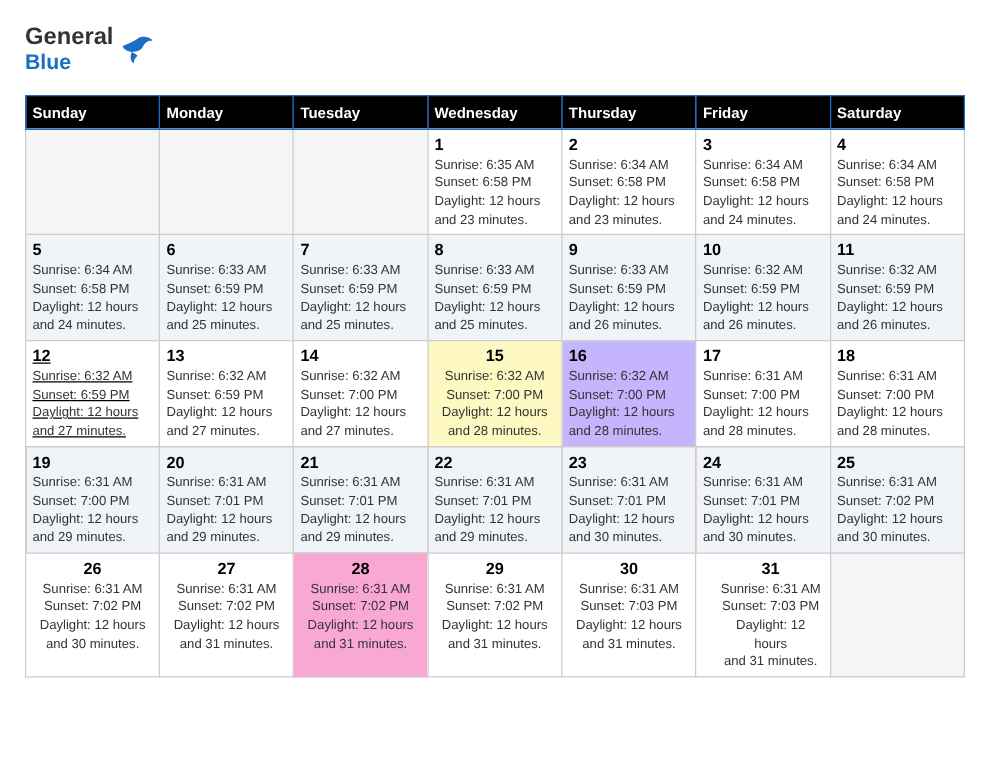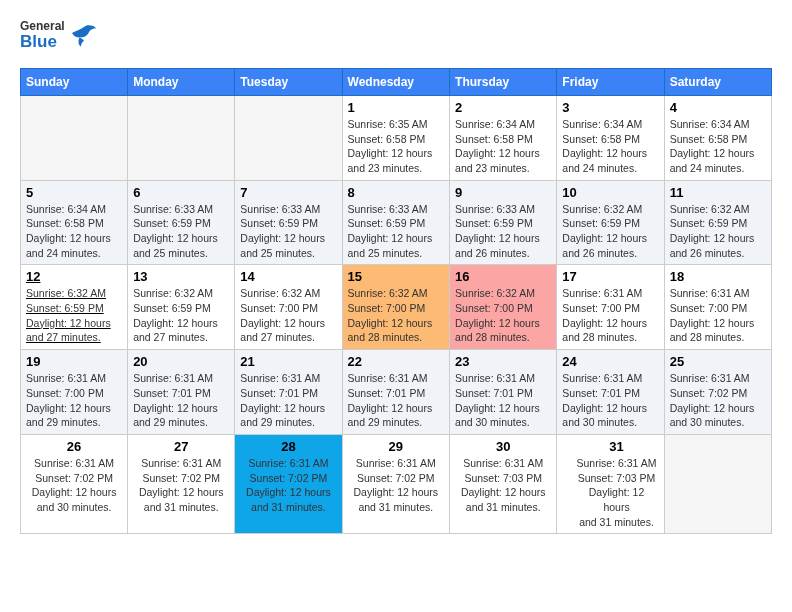--- a/index.html
+++ b/index.html
@@ -32,21 +32,21 @@
     .location {
       font-size: 15px;
       color: #333;
     }
     .calendar {
       width: 100%;
       border-collapse: collapse;
       font-size: 11px;
     }
     .calendar th {
-      background-color: #3b82f6;
+      background-color: #000000;
       color: #fff;
       text-align: left;
       padding: 6px 5px;
       font-size: 12px;
       border: 1px solid #1a6fc4;
     }
     .calendar td {
       border: 1px solid #ccc;
       vertical-align: top;
       padding: 4px 5px;
@@ -64,21 +64,21 @@
       color: #333;
       line-height: 1.4;
     }
   </style>
 </head>
 <body>
 
 <div class="header">
   <div class="logo">
     <div style="display:flex;flex-direction:column;line-height:1.1;">
-      <span style="font-size:12px;font-weight:bold;color:#333;">General</span>
+      <span style="font-size:19px;font-weight:bold;color:#333;">General</span>
       <span style="font-size:17px;font-weight:bold;color:#1a6fc4;">Blue</span>
     </div>
     <svg width="30" height="30" viewBox="0 0 40 40" fill="#1a6fc4">
       <path d="M20 8 C24 4, 34 6, 36 10 C30 10, 28 12, 26 16 C24 20, 20 22, 14 22 C10 22, 6 20, 4 16 C8 14, 14 12, 20 8 Z"></path>
       <path d="M14 22 C12 26, 12 32, 16 34 C16 30, 18 28, 20 26 C18 24, 16 23, 14 22 Z"></path>
     </svg>
   </div>
 </div>
 
 <table class="calendar">
@@ -193,28 +193,28 @@
 Daylight: 12 hours
 and 27 minutes.</div>
         </td>
         <td style="background: rgb(255, 255, 255);">
           <span class="day-num">14</span>
           <div class="day-info" style="white-space: pre-line;">Sunrise: 6:32 AM
 Sunset: 7:00 PM
 Daylight: 12 hours
 and 27 minutes.</div>
         </td>
-        <td style="background: #fdba74;">
+        <td style="background: #fef9c3; text-align: center;">
           <span class="day-num">15</span>
           <div class="day-info" style="white-space: pre-line;">Sunrise: 6:32 AM
 Sunset: 7:00 PM
 Daylight: 12 hours
 and 28 minutes.</div>
         </td>
-        <td style="background: #fca5a5;">
+        <td style="background: #c4b5fd;">
           <span class="day-num">16</span>
           <div class="day-info" style="white-space: pre-line;">Sunrise: 6:32 AM
 Sunset: 7:00 PM
 Daylight: 12 hours
 and 28 minutes.</div>
         </td>
         <td style="background: rgb(255, 255, 255);">
           <span class="day-num">17</span>
           <div class="day-info" style="white-space: pre-line;">Sunrise: 6:31 AM
 Sunset: 7:00 PM
@@ -288,21 +288,21 @@
 Daylight: 12 hours
 and 30 minutes.</div>
         </td>
         <td style="background: rgb(255, 255, 255);">
           <span class="day-num">27</span>
           <div class="day-info" style="white-space: pre-line;">Sunrise: 6:31 AM
 Sunset: 7:02 PM
 Daylight: 12 hours
 and 31 minutes.</div>
         </td>
-        <td style="background: #0ea5e9; margin-left: 44px;">
+        <td style="background: #f9a8d4; margin-left: 44px;">
           <span class="day-num">28</span>
           <div class="day-info" style="white-space: pre-line;">Sunrise: 6:31 AM
 Sunset: 7:02 PM
 Daylight: 12 hours
 and 31 minutes.</div>
         </td>
         <td style="background: rgb(255, 255, 255);">
           <span class="day-num">29</span>
           <div class="day-info" style="white-space: pre-line;">Sunrise: 6:31 AM
 Sunset: 7:02 PM

